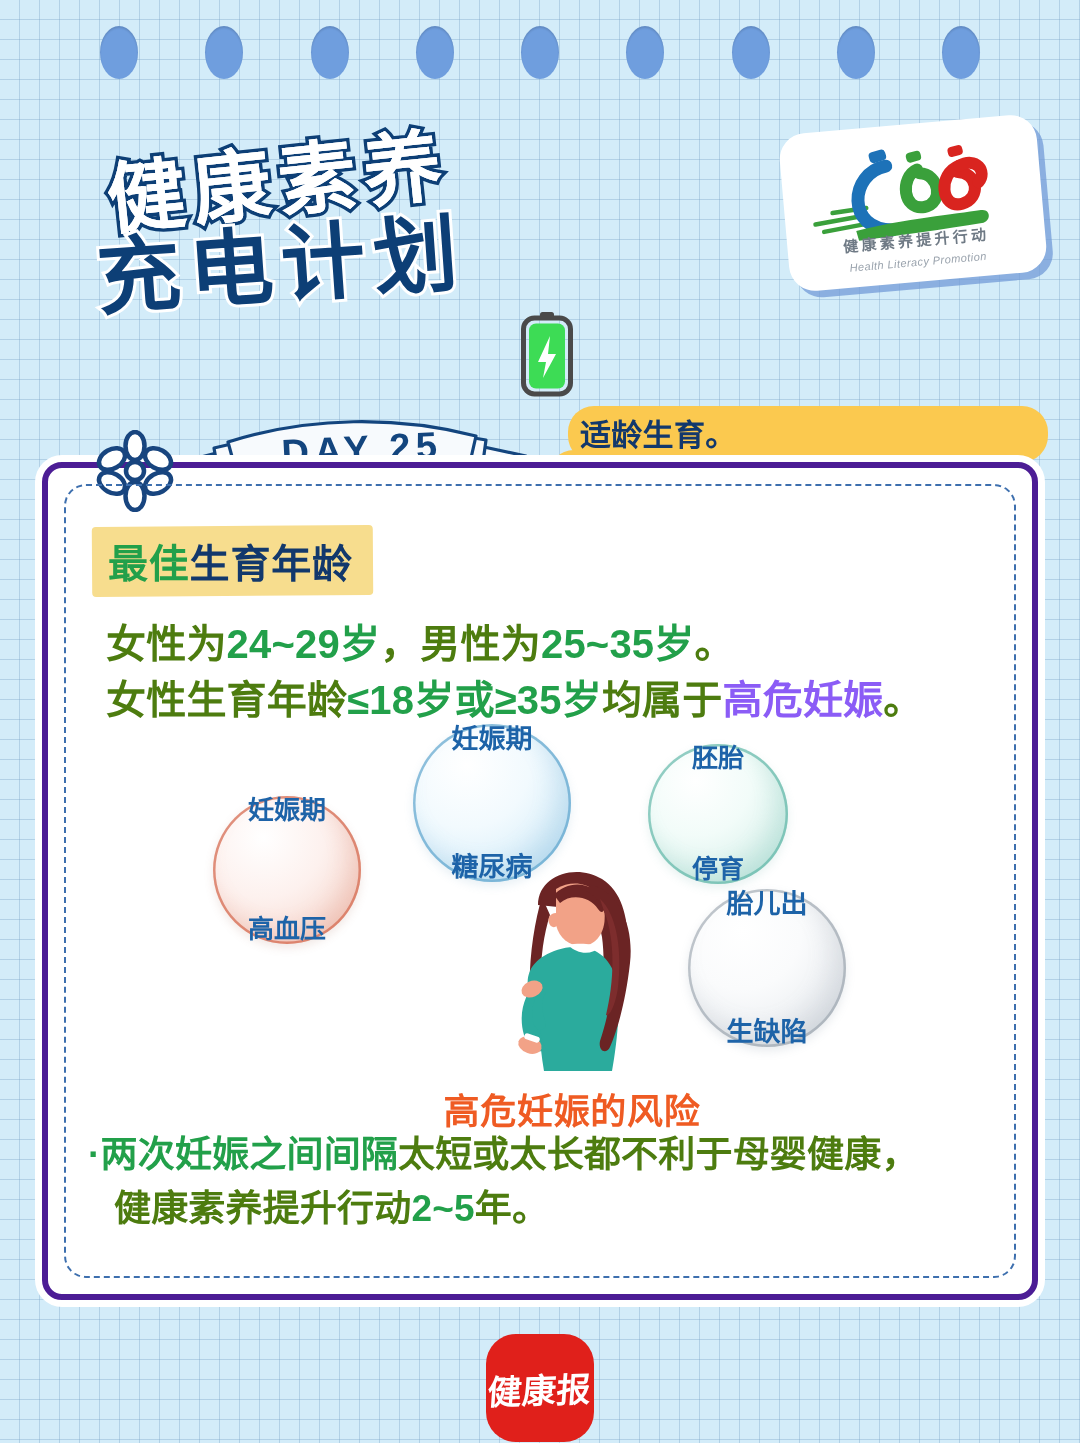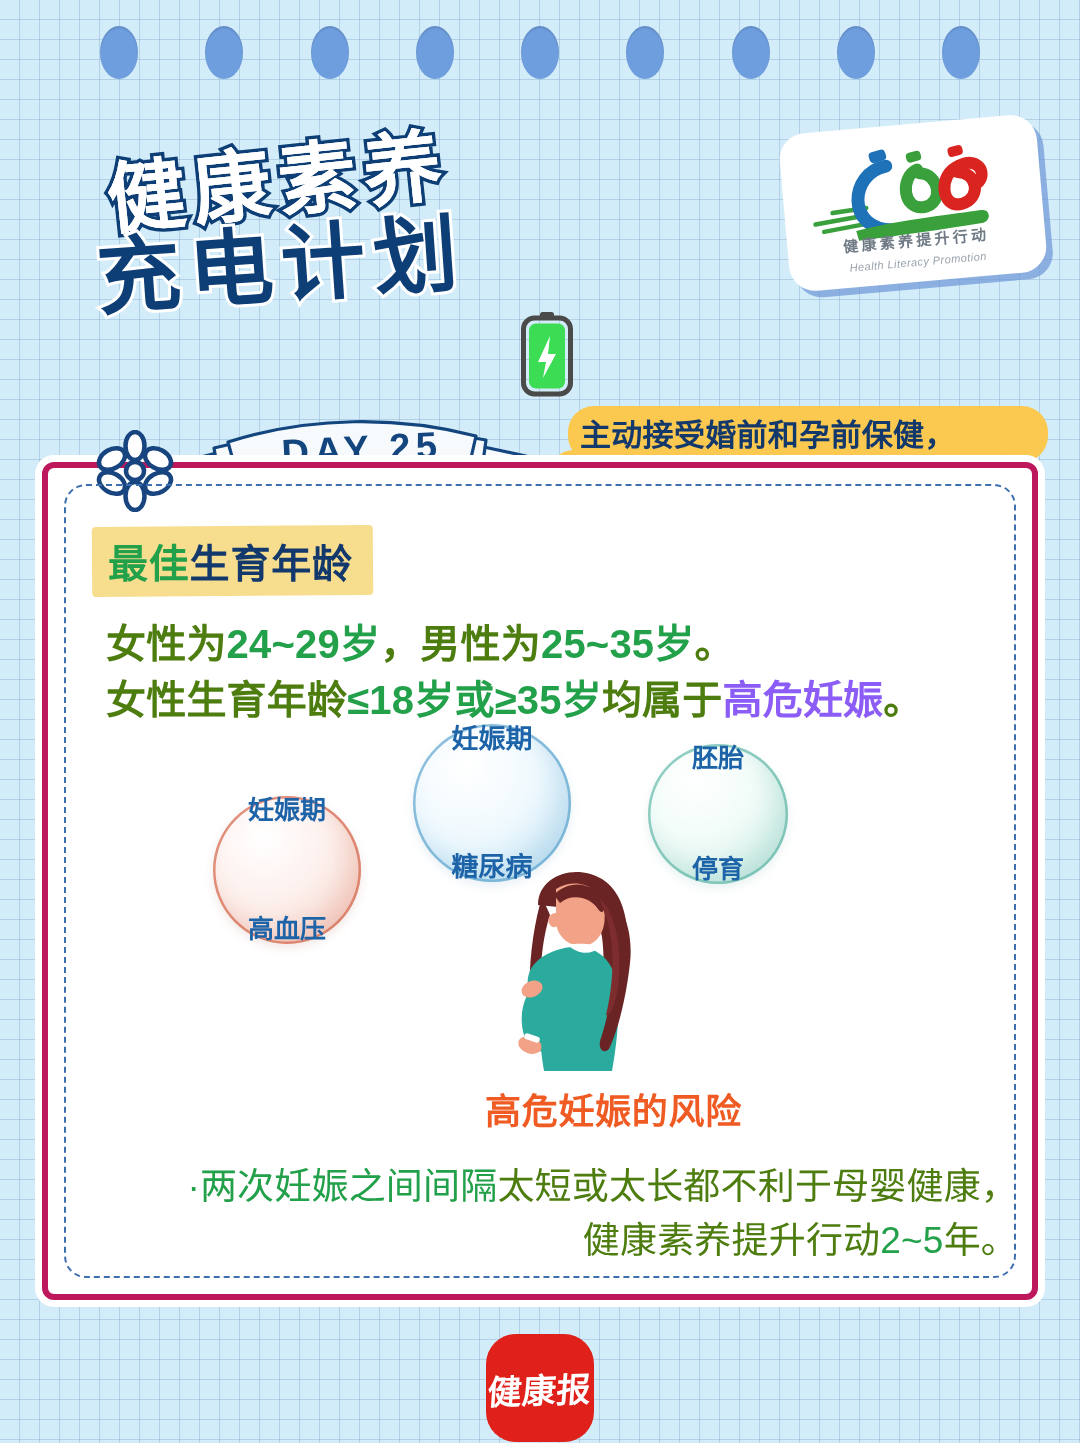--- a/index.html
+++ b/index.html
@@ -85,21 +85,21 @@
   .banner .bar2{left:0;top:44px;width:470px;height:58px;border-radius:26px;}
   .banner .btxt{
     position:absolute;left:32px;top:6px;width:470px;
     font-size:31px;line-height:48px;font-weight:bold;color:#12386c;
     letter-spacing:.01em;
   }
 
   
   #card{
     position:absolute;left:42px;top:462px;width:996px;height:838px;
-    background:#ffffff;border:6px solid #be185d;border-radius:12px;
+    background:#ffffff;border:6px solid #4c1d95;border-radius:20px;
     box-sizing:border-box;
     box-shadow:0 0 0 7px #ffffff;
   }
   #card:after{
     content:"";position:absolute;left:16px;top:16px;right:16px;bottom:16px;
     border:2.5px dashed #3d6fae;border-radius:22px;pointer-events:none;
   }
   .flower{position:absolute;left:46px;top:-38px;width:82px;height:82px;}
 
   
@@ -147,28 +147,28 @@
     background:radial-gradient(circle at 34% 26%, #ffffff 0%, #fafbfc 38%, #eceff2 70%, #d7dde2 100%);
     box-shadow:inset 0 0 0 2.5px rgba(150,160,170,.6), inset -12px -14px 24px rgba(140,152,165,.22),
                0 4px 10px rgba(130,145,160,.18);}
   .b-mis{left:248px;top:215px;width:128px;height:128px;font-size:27px;
     background:radial-gradient(circle at 34% 26%, #ffffff 0%, #f8f6fe 40%, #ece7f9 70%, #d6cef1 100%);
     box-shadow:inset 0 0 0 2.5px rgba(125,105,195,.6), inset -10px -12px 22px rgba(125,105,195,.2),
                0 4px 10px rgba(125,110,180,.16);}
 
   .woman{position:absolute;left:432px;top:135px;width:190px;height:225px;}
   .risk-cap{
-    position:absolute;left:354px;top:358px;width:340px;text-align:right;
+    position:absolute;left:354px;top:358px;width:340px;text-align:center;
     font-size:36px;font-weight:bold;color:#ef5b23;letter-spacing:.02em;white-space:nowrap;
   }
 
   
   .bullet{
-    position:absolute;left:40px;top:692px;width:930px;
-    font-size:37px;line-height:54px;font-weight:normal;letter-spacing:.005em;text-align:right;
+    position:absolute;left:40px;top:660px;width:930px;
+    font-size:37px;line-height:54px;font-weight:bold;letter-spacing:.005em;
   }
   .bullet .dot{color:#22a04a;}
   .bullet .l2{display:block;padding-left:26px;}
 
   
   #footlogo{
     position:absolute;left:486px;top:1334px;width:108px;height:108px;
     background:#e0201b;border-radius:30px;
     display:flex;align-items:center;justify-content:center;
   }
@@ -237,21 +237,20 @@
       </g>
     </svg>
     <div class="logo-cn">健康素养提升行动</div>
     <div class="logo-en">Health Literacy Promotion</div>
   </div>
 
   <div class="banner">
     <div class="bar bar1"></div>
     <div class="bar bar2"></div>
     <div class="btxt">
-      <div>主动接受婚前和孕前保健，</div>
       <div>适龄生育。</div>
     </div>
   </div>
 </div>
 
 <div id="card">
 
   <svg class="flower" viewBox="0 0 82 82">
     <g fill="#ffffff" stroke="#18457f" stroke-width="4.5">
       <ellipse cx="41" cy="16" rx="9.5" ry="14"></ellipse>
@@ -290,20 +289,24 @@
     <div class="bub b-gdm">
       <span>妊娠期</span>
       <span>糖尿病</span>
     </div>
 
     <div class="bub b-emb">
       <span>胚胎</span>
       <span>停育</span>
     </div>
 
+    <div class="bub b-def">
+      <span>胎儿出</span>
+      <span>生缺陷</span>
+    </div>
 
 
     <svg class="woman" viewBox="0 0 190 225">
       <path d="M58 46 C58 16, 96 4, 122 20 C148 36, 150 76, 146 104 C142 136, 136 162, 128 178 C124 186, 112 184, 114 172 C122 142, 126 108, 122 78 C118 52, 96 40, 78 48 Z" fill="#6b2424"></path>
       <path d="M62 38 C54 64, 48 104, 50 140 C51 160, 58 168, 64 160 C58 130, 60 86, 70 56 Z" fill="#6b2424"></path>
       <path d="M76 30 C96 18, 120 26, 124 50 C127 68, 120 82, 108 86 C94 90, 80 82, 76 66 Z" fill="#f2a287"></path>
       <path d="M74 36 C88 20, 116 22, 124 44 C126 52, 122 56, 118 50 C110 38, 92 34, 80 44 Z" fill="#6b2424"></path>
       <path d="M76 54 C70 54, 66 60, 70 66 C73 70, 78 68, 79 63 Z" fill="#f2a287"></path>
       <path d="M104 88 C124 92, 136 108, 138 132 C140 158, 136 190, 132 212 L64 212 C60 188, 58 166, 62 146 C50 140, 44 126, 50 112 C56 98, 78 86, 104 88 Z" fill="#2bab9d"></path>
       <path d="M88 86 C98 96, 112 96, 120 88 C112 84, 96 84, 88 86 Z" fill="#ffffff"></path>

